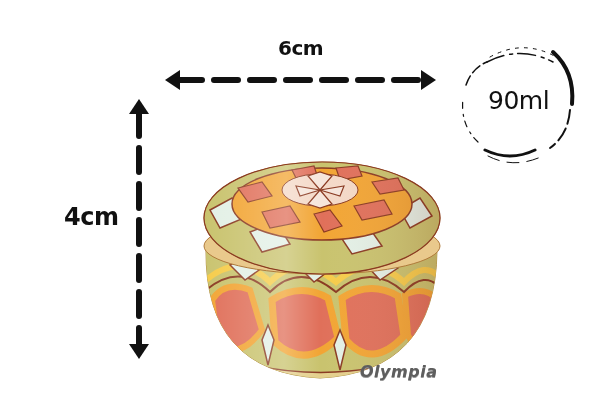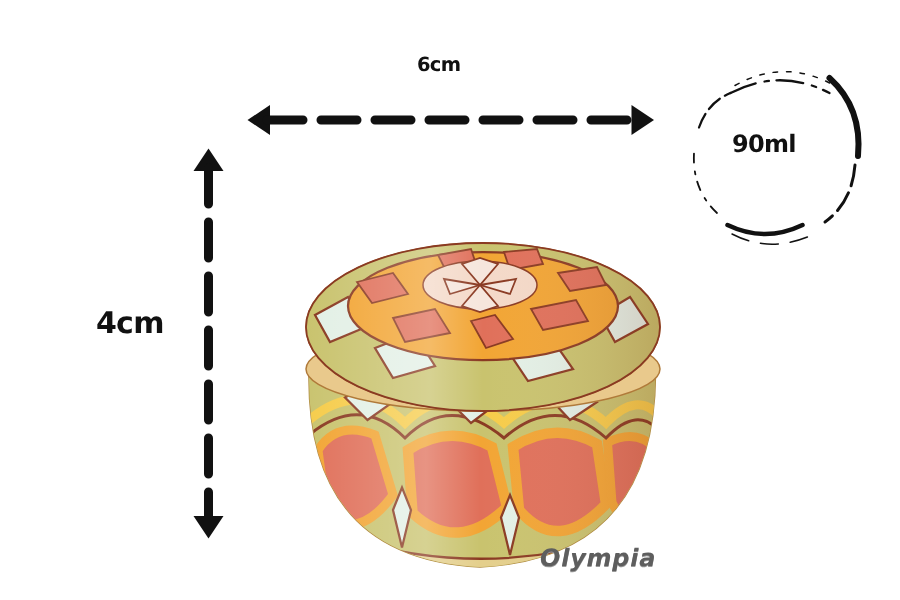--- a/index.html
+++ b/index.html
@@ -1,22 +1,22 @@
 <!DOCTYPE html>
 <html><head>
 <meta charset="utf-8">
 <style>
   html, body { margin:0; padding:0; background:#ffffff; }
   body { width:600px; height:400px; position:relative; overflow:hidden;
          font-family:"DejaVu Sans", sans-serif; }
   .abs { position:absolute; }
   .label { font-family:"DejaVu Sans", sans-serif; font-weight:bold; color:#111; }
-  #width-label { left:278px; top:36px; font-size:13px; letter-spacing:-0.5px; }
-  #height-label { left:64px; top:203px; font-size:20px; letter-spacing:-0.5px; }
-  #volume-label { left:488px; top:86px; font-size:16px; font-weight:bold; color:#111; letter-spacing:-0.5px; }
+  #width-label { left:278px; top:36px; font-size:20px; letter-spacing:-0.5px; }
+  #height-label { left:64px; top:203px; font-size:24px; letter-spacing:-0.5px; }
+  #volume-label { left:488px; top:86px; font-size:25px; font-weight:normal; color:#111; letter-spacing:-0.5px; }
   #brand { left:360px; top:362px; font-size:16px; font-weight:bold; font-style:italic; color:#5e5e5e; letter-spacing:0.5px;
            text-shadow:0 1px 0 #999; }
   svg { position:absolute; left:0; top:0; }
 </style>
 </head>
 <body>
 
 <svg width="600" height="400" viewBox="0 0 600 400">
   <defs>
     <clipPath id="bodyClip">

